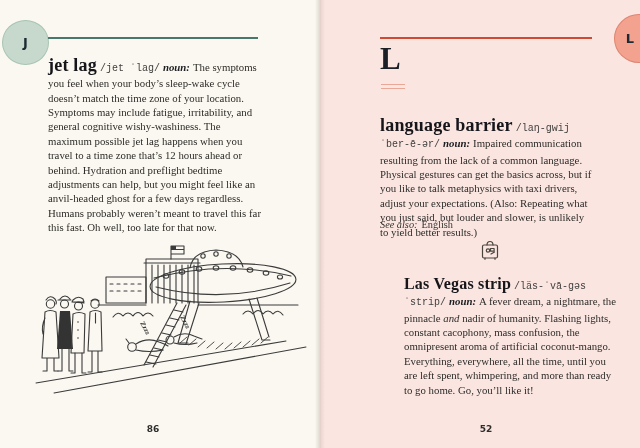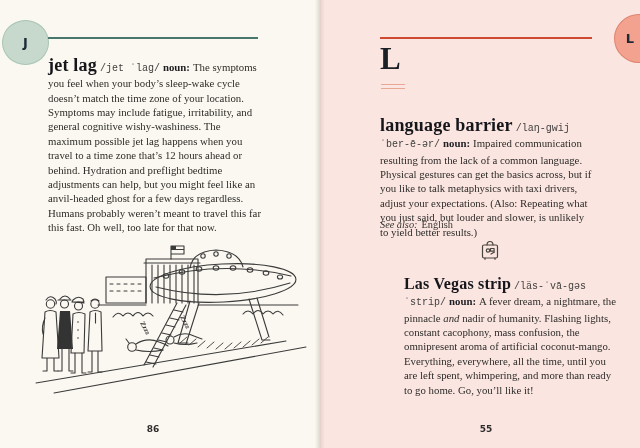--- a/index.html
+++ b/index.html
@@ -27,21 +27,21 @@
   .toprule{position:absolute;top:37px;height:2px;}
   #rule-left{left:48px;width:210px;background:#47776d;}
   #rule-right{left:380px;width:212px;background:#cf4a33;}
   .entry{position:absolute;font-size:10.8px;line-height:14.4px;text-align:left;}
   .term{font-weight:bold;font-size:18px;color:#15151a;letter-spacing:.2px;margin-right:3px;}
   .term-sm{font-size:16px;}
   .phon{
     font-family:Liberation Mono, monospace;
     font-size:10px;color:#42413f;margin-right:3px;letter-spacing:0;
   }
-  .pos{font-weight:bold;margin-right:3px;color:#1d1d22;margin-top:16px;}
+  .pos{font-weight:bold;font-style:italic;margin-right:3px;color:#1d1d22;margin-top:16px;}
   .ital{font-style:italic;}
   #entry-jetlag{left:48px;top:47px;width:213px;}
   #entry-language{left:380px;top:107px;width:215px;}
   #see-also{position:absolute;left:380px;top:219px;font-size:10.3px;color:#37342f;}
   #see-also .lbl{font-style:italic;margin-right:4px;}
   #entry-vegas{left:404px;top:266px;width:216px;}
   #section-letter{
     position:absolute;left:380px;top:42px;font-weight:bold;font-size:31px;
     line-height:34px;color:#1b2026;
   }
@@ -190,17 +190,17 @@
       <rect x="11.5" y="10.5" width="3.6" height="2.6"></rect>
       <path d="M12,16 l3.5,-2"></path>
       <path d="M6,20v1.3 M16,20v1.3"></path>
     </g>
   </svg>
 
   <p class="entry" id="entry-vegas"><span class="term term-sm">Las Vegas strip</span><span class="phon">/läs-ˈvā-gəs ˈstrip/</span><span class="pos">noun:</span><span>A fever dream, a nightmare, the pinnacle </span><span class="ital">and</span><span> nadir of humanity. Flashing lights, constant cacophony, mass confusion, the omnipresent aroma of artificial coconut-mango. Everything, everywhere, all the time, until you are left spent, whimpering, and more than ready to go home. Go, you’ll like it!</span></p>
 
   <div class="footer" id="footer-right">
     <div class="frule"></div>
-    <span>55</span>
+    <span>52</span>
     <div class="frule"></div>
   </div>
 
 </div>
 
 </body></html>

